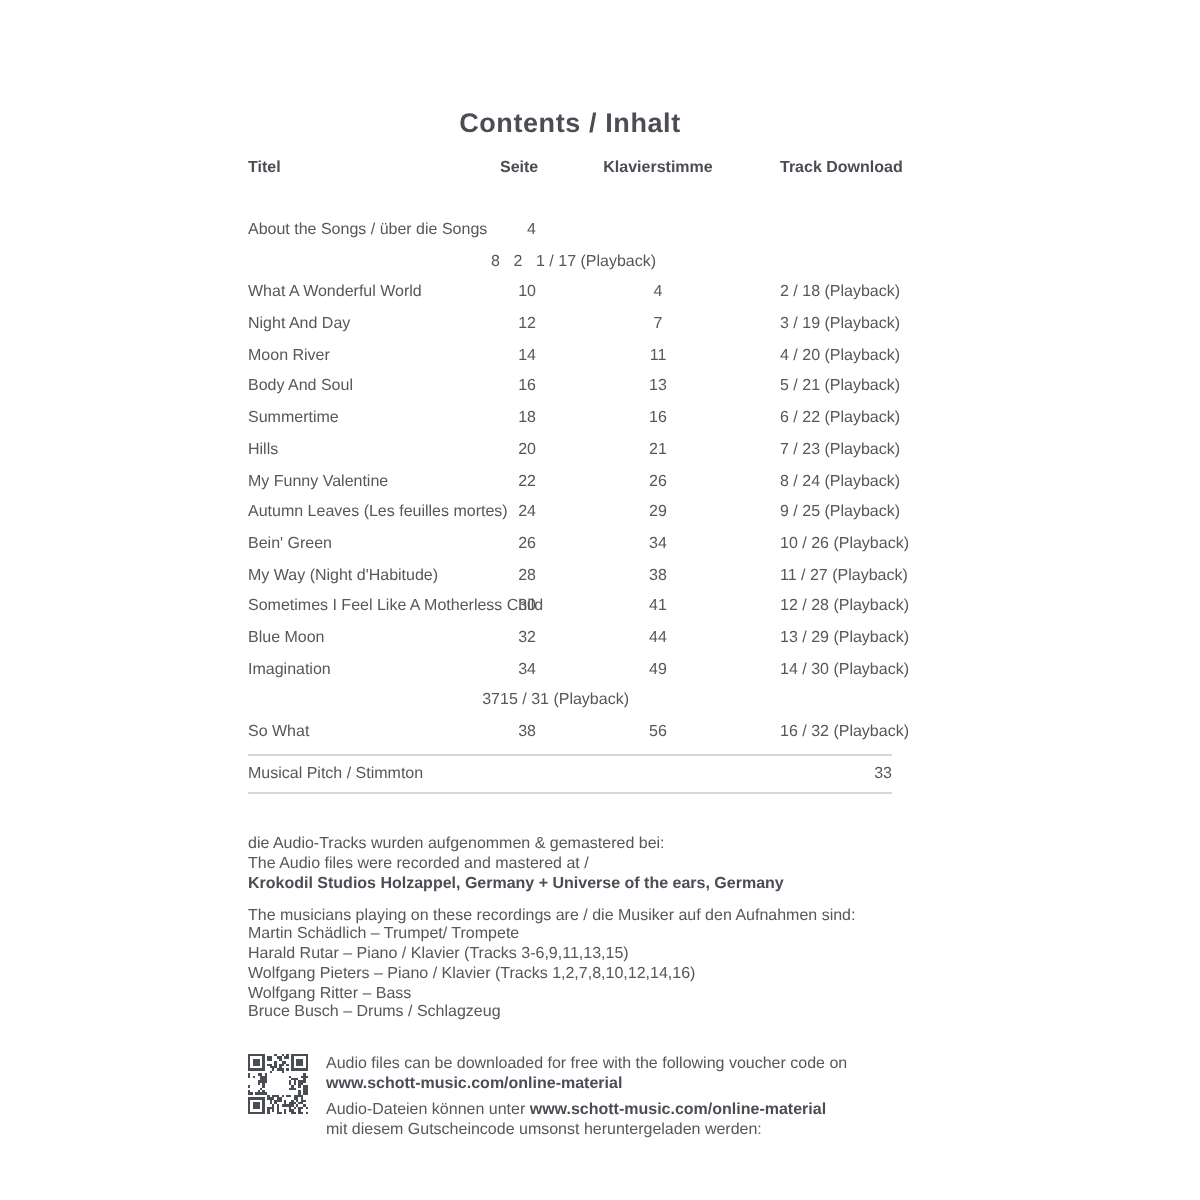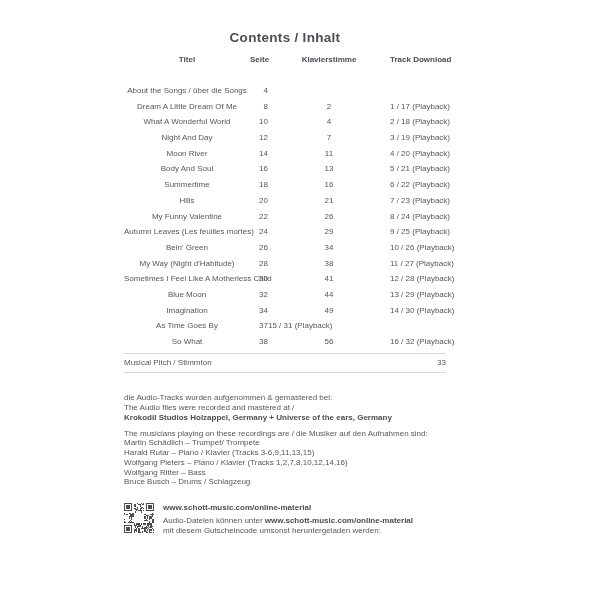--- a/index.html
+++ b/index.html
@@ -9,35 +9,35 @@
     --bg:#ffffff;
   }
   html,body{margin:0;padding:0;}
   body{
     width:600px;height:600px;background:var(--bg);
     font-family:"Liberation Sans", sans-serif;
     color:var(--text);
     -webkit-font-smoothing:antialiased;
   }
   .page{position:relative;width:600px;height:600px;background:var(--bg);overflow:hidden;}
-  .content{position:absolute;left:124px;top:30px;width:322px;}
+  .content{position:absolute;left:124px;top:54px;width:322px;}
 
   .doc-title{
     margin:0;font-size:13.5px;font-weight:bold;letter-spacing:.3px;
     text-align:center;color:var(--text-bold);line-height:16px;
   }
 
   .thead,.trow{
     display:grid;grid-template-columns:126px 18px 122px 56px;
     font-size:8px;
   }
   .thead{margin-top:9px;font-weight:bold;color:var(--text-bold);line-height:10px;}
   .tbody{margin-top:18px;}
   .trow{line-height:15.7px;height:15.7px;}
-  .c-title{text-align:center;white-space:nowrap;overflow:visible;}
+  .c-title{text-align:left;white-space:nowrap;overflow:visible;}
   .c-page{text-align:right;}
   .c-piano{text-align:center;}
   .c-track{text-align:left;white-space:nowrap;}
 
   .rule{border:none;border-top:1px solid var(--rule);margin:3px 0 0 0;}
   .pitch-row{
     display:flex;justify-content:space-between;align-items:center;
     font-size:8px;height:18px;line-height:18px;
   }
 
@@ -69,21 +69,20 @@
     </div>
 
     <div class="tbody">
         <div class="trow">
           <div class="c-title">About the Songs / über die Songs</div>
           <div class="c-page">4</div>
           <div class="c-piano"></div>
           <div class="c-track"></div>
         </div>
         <div class="trow">
-          <div class="c-title">Dream A Little Dream Of Me</div>
           <div class="c-page">8</div>
           <div class="c-piano">2</div>
           <div class="c-track">1 / 17 (Playback)</div>
         </div>
         <div class="trow">
           <div class="c-title">What A Wonderful World</div>
           <div class="c-page">10</div>
           <div class="c-piano">4</div>
           <div class="c-track">2 / 18 (Playback)</div>
         </div>
@@ -153,21 +152,20 @@
           <div class="c-piano">44</div>
           <div class="c-track">13 / 29 (Playback)</div>
         </div>
         <div class="trow">
           <div class="c-title">Imagination</div>
           <div class="c-page">34</div>
           <div class="c-piano">49</div>
           <div class="c-track">14 / 30 (Playback)</div>
         </div>
         <div class="trow">
-          <div class="c-title">As Time Goes By</div>
           <div class="c-page">37</div>
           <div class="c-track">15 / 31 (Playback)</div>
         </div>
         <div class="trow">
           <div class="c-title">So What</div>
           <div class="c-page">38</div>
           <div class="c-piano">56</div>
           <div class="c-track">16 / 32 (Playback)</div>
         </div>
       </div>
@@ -369,20 +367,21 @@
           <rect x="12" y="24" width="1" height="1" fill="#4a4d53"></rect>
           <rect x="13" y="24" width="1" height="1" fill="#4a4d53"></rect>
           <rect x="15" y="24" width="1" height="1" fill="#4a4d53"></rect>
           <rect x="18" y="24" width="1" height="1" fill="#4a4d53"></rect>
           <rect x="19" y="24" width="1" height="1" fill="#4a4d53"></rect>
           <rect x="21" y="24" width="1" height="1" fill="#4a4d53"></rect>
           <rect x="22" y="24" width="1" height="1" fill="#4a4d53"></rect>
           <rect x="24" y="24" width="1" height="1" fill="#4a4d53"></rect>
         </svg>
       <div class="dl-text">
+        <div>Audio files can be downloaded for free with the following voucher code on</div>
         <div class="bold">www.schott-music.com/online-material</div>
         <div class="dl-de"><span>Audio-Dateien können unter </span><span class="bold">www.schott-music.com/online-material</span></div>
         <div>mit diesem Gutscheincode umsonst heruntergeladen werden:</div>
       </div>
     </div>
 
   </div>
 </div>
 
 </body></html>

